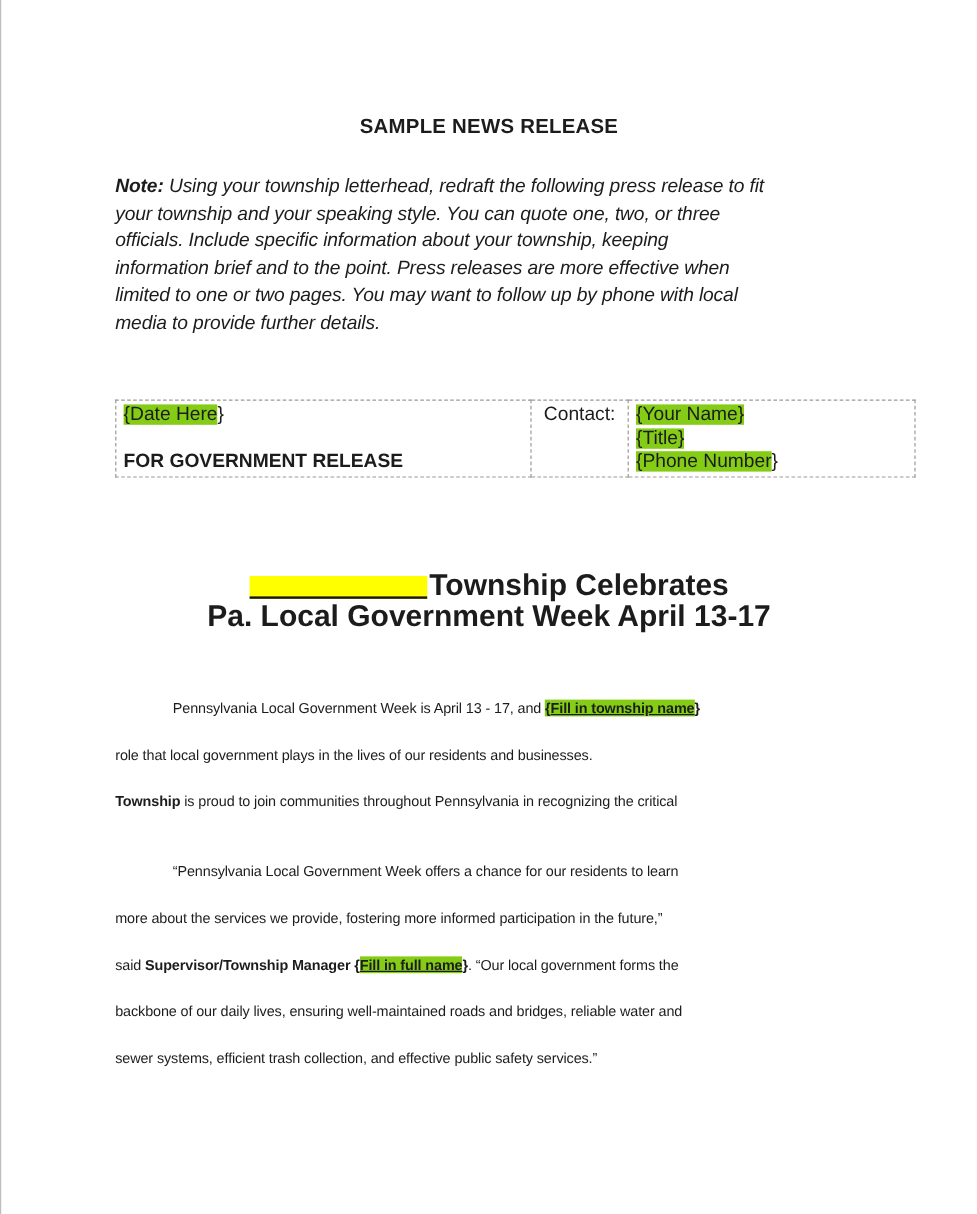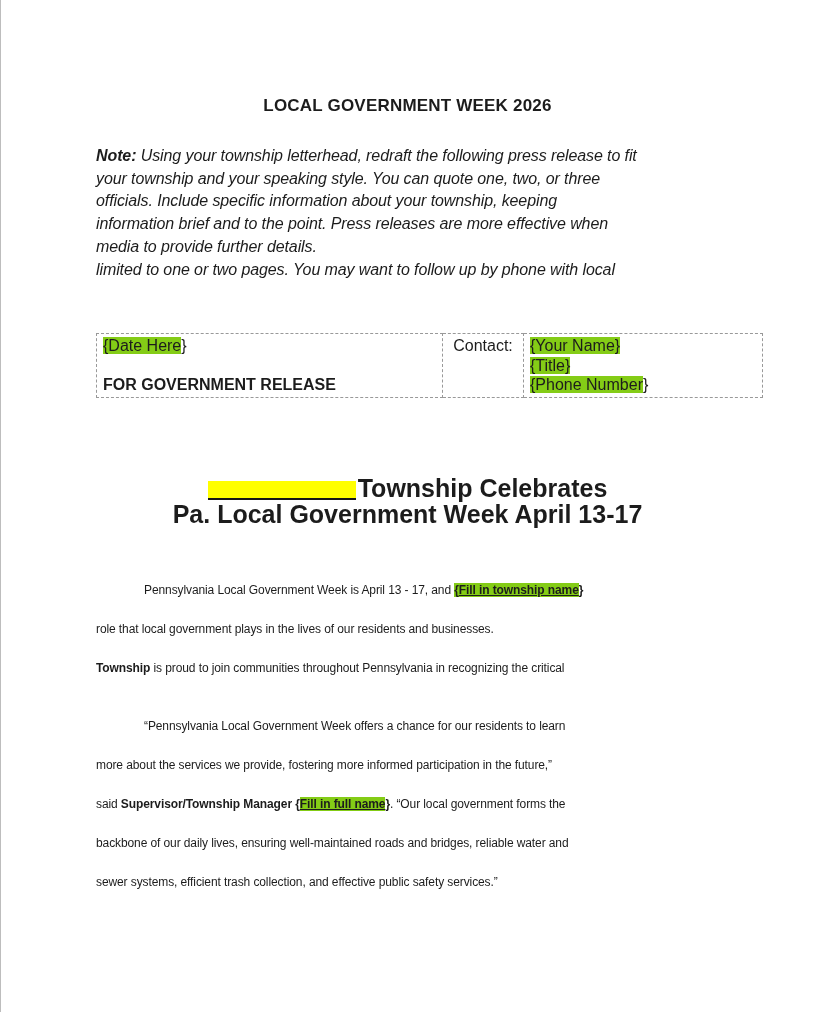--- a/index.html
+++ b/index.html
@@ -89,30 +89,30 @@
   .p2 { margin-top: 19px; }
   .indent { padding-left: 48px; }
 </style>
 </head>
 <body>
 
 <div class="page">
   <div class="content">
 
     <div class="doc-title">
-      <div>LOCAL GOVERNMENT WEEK 2026</div>
+      <div>SAMPLE NEWS RELEASE</div>
     </div>
 
     <div class="note">
       <div class="note-line"><span class="bi">Note:</span><span> Using your township letterhead, redraft the following press release to fit</span></div>
       <div class="note-line">your township and your speaking style. You can quote one, two, or three</div>
       <div class="note-line">officials. Include specific information about your township, keeping</div>
       <div class="note-line">information brief and to the point. Press releases are more effective when</div>
+      <div class="note-line">limited to one or two pages. You may want to follow up by phone with local</div>
       <div class="note-line">media to provide further details.</div>
-      <div class="note-line">limited to one or two pages. You may want to follow up by phone with local</div>
     </div>
 
     <table class="contact-table">
       <tbody>
           <tr>
         <td class="cell-date">
           <div><span class="hl">{Date Here</span><span>}</span></div>
           <div class="spacer-line"></div>
           <div class="b">FOR GOVERNMENT RELEASE</div>
         </td>

